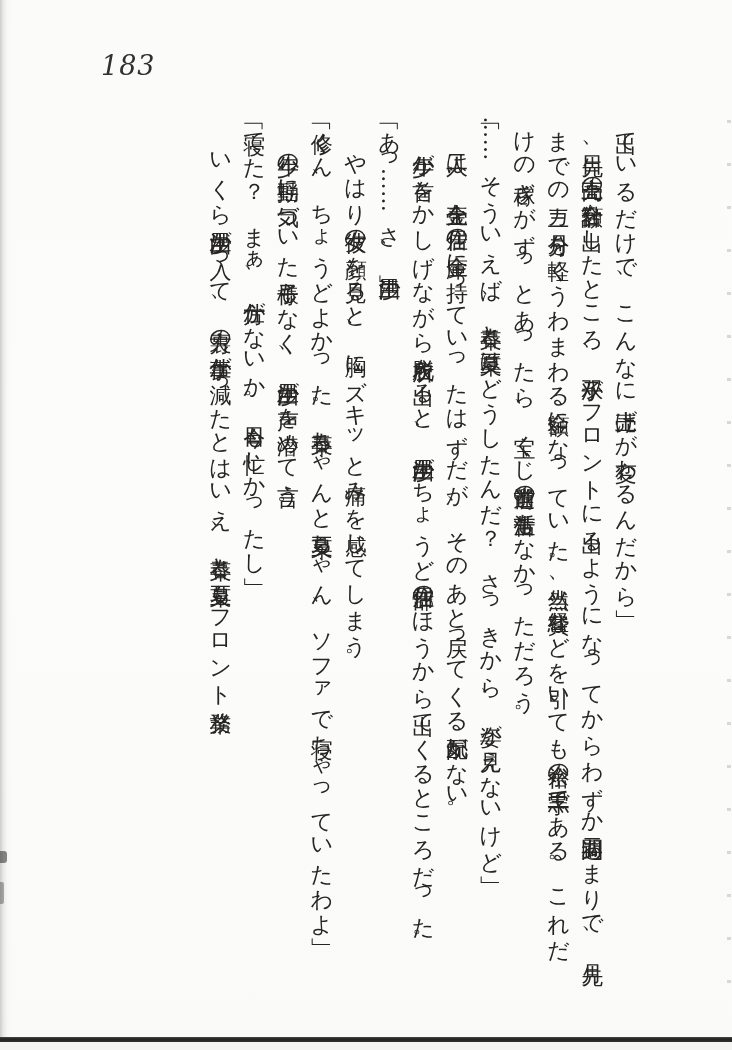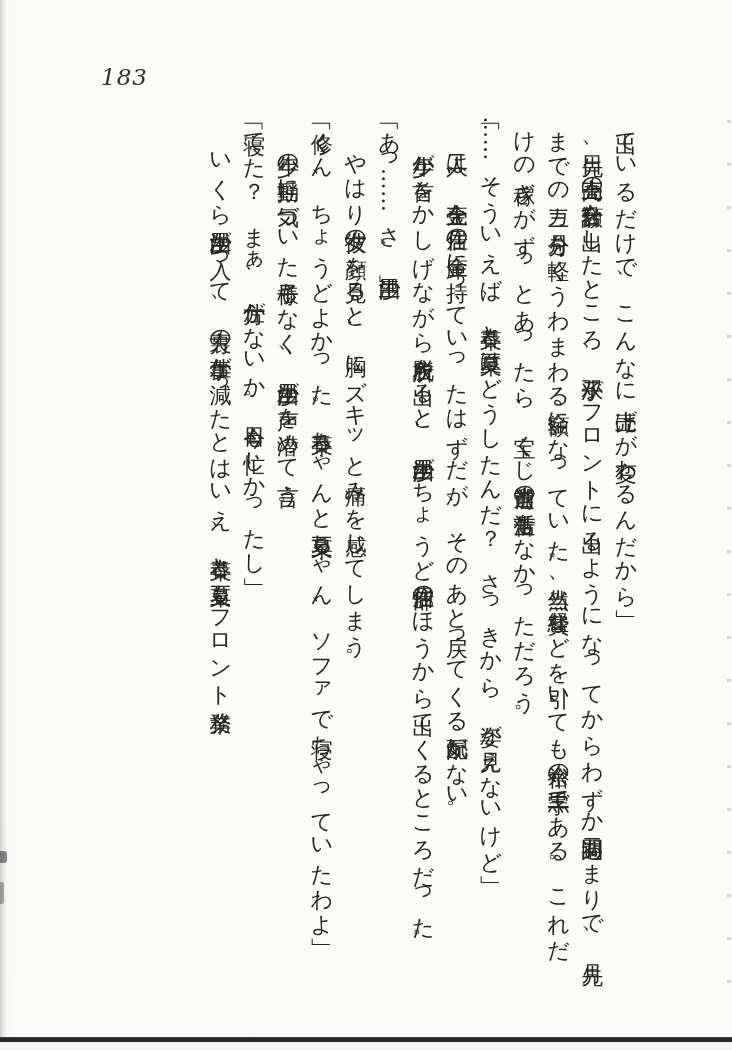--- a/index.html
+++ b/index.html
@@ -59,22 +59,22 @@
     background: linear-gradient(180deg, #4a4a4a 0%, #222 40%, #303030 100%);
   }
   .below-rule {
     position: absolute;
     left: 0; top: 1042px;
     width: 732px; height: 8px;
     background: #f4f4f2;
   }
   .page-number {
     position: absolute;
-    left: 101px; top: 64px;
-    font-size: 23px;
+    left: 101px; top: 50px;
+    font-size: 27px;
     font-style: italic;
     color: #33312f;
     letter-spacing: 1px;
   }
   
   .text-block {
     position: absolute;
     top: 116px;
     right: 89px;
     height: 845px;

